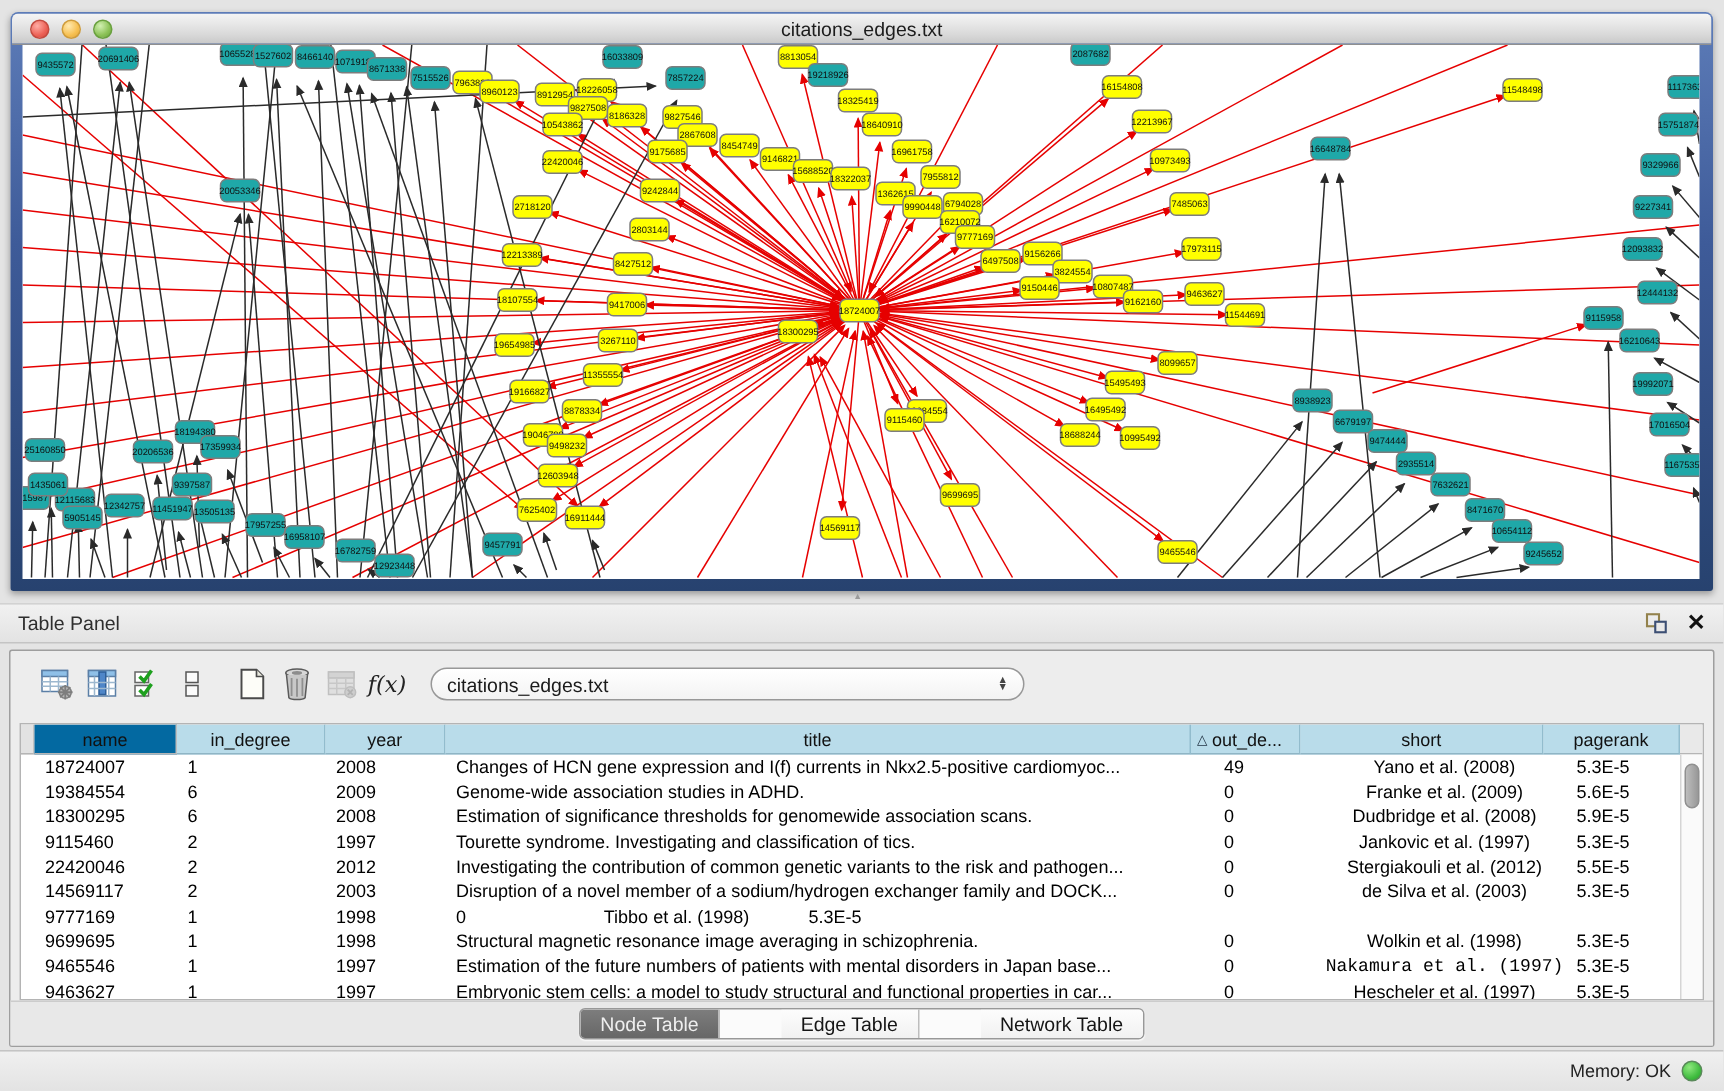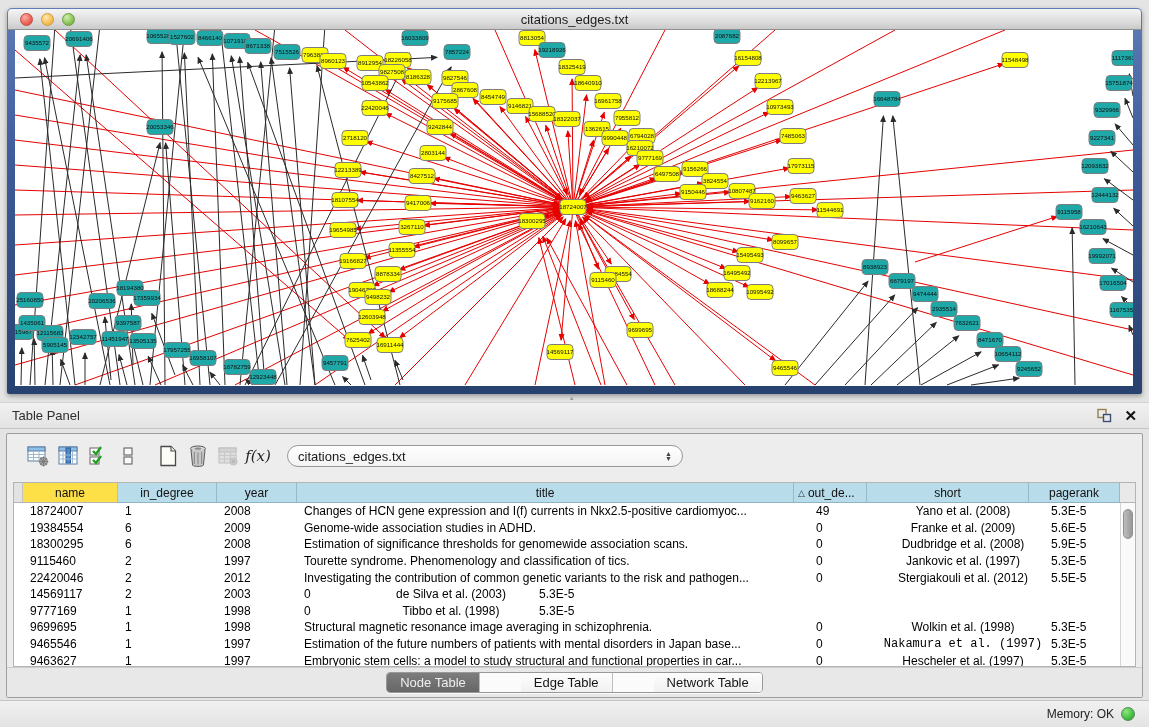--- a/index.html
+++ b/index.html
@@ -47,21 +47,21 @@
   .net-select { margin-left:14px; width:396px; height:22px; border:1px solid #989898; border-radius:11px;
     background:linear-gradient(#ffffff,#f3f3f3); display:flex; align-items:center; padding:0 10px;
     font-size:13px; color:#1a1a1a; box-shadow:inset 0 1px 1px rgba(255,255,255,.8); }
   .spin { margin-left:auto; display:flex; flex-direction:column; align-items:center; line-height:5px; font-size:7px; color:#444; }
 
   .tbl-wrap { position:absolute; left:6px; top:48px; right:6px; bottom:30px; background:#ffffff;
     border:1px solid #b4b4b4; overflow:hidden; }
   .thead { display:flex; height:20px; font-size:12px; color:#111; }
   .hc { background:#b9dcea; border-right:1px solid #92bccd; border-bottom:1px solid #8fb5c5;
     display:flex; align-items:center; justify-content:center; overflow:hidden; white-space:nowrap; }
-  .hc.namecol { background:#fde047; border-right:1px solid #bdbdbd; border-bottom:1px solid #b5b5b5; }
+  .hc.namecol { background:#0369a1; border-right:1px solid #bdbdbd; border-bottom:1px solid #b5b5b5; }
   .hc.leftal { justify-content:flex-start; padding-left:4px; }
   .hc .sort-tri { font-size:9px; margin-right:3px; color:#234; }
   .corner { background:#e2e2e2; border-right:1px solid #c2c2c2; border-bottom:1px solid #b5b5b5; }
   .corner2 { background:#e9e9e9; border-bottom:1px solid #b5b5b5; }
   .tbody { position:relative; }
   .trow { display:flex; height:16.6px; font-size:12px; color:#000; }
   .tc { overflow:hidden; white-space:nowrap; padding-left:7px; display:flex; align-items:center; }
   .tc.center { justify-content:center; padding-left:0;text-align:right; }
   .vscroll { position:absolute; top:20px; right:0; width:15px; bottom:0; background:#fafafa; border-left:1px solid #d5d5d5; }
   .vthumb { position:absolute; top:6px; left:2px; width:10px; height:30px; border-radius:6px;
@@ -668,40 +668,41 @@
             <div class="tc" style="flex: 1 1 0%;">Estimation of significance thresholds for genomewide association scans.</div>
             <div class="tc" style="width: 73px;">0</div>
             <div class="tc center" style="width: 162px;">Dudbridge et al. (2008)</div>
             <div class="tc" style="width: 91px;">5.9E-5</div>
           </div>
           <div class="trow">
             <div style="width: 9px;"></div>
             <div class="tc" style="width: 95px;">9115460</div>
             <div class="tc" style="width: 99px;">2</div>
             <div class="tc" style="width: 80px;">1997</div>
-            <div class="tc" style="flex: 1 1 0%;">Tourette syndrome. Phenomenology and classification of tics.</div>
+            <div class="tc" style="flex: 1 1 0%;">Tourette syndrome. Investigating and classification of tics.</div>
             <div class="tc" style="width: 73px;">0</div>
             <div class="tc center" style="width: 162px;">Jankovic et al. (1997)</div>
             <div class="tc" style="width: 91px;">5.3E-5</div>
           </div>
           <div class="trow">
             <div style="width: 9px;"></div>
             <div class="tc" style="width: 95px;">22420046</div>
             <div class="tc" style="width: 99px;">2</div>
             <div class="tc" style="width: 80px;">2012</div>
             <div class="tc" style="flex: 1 1 0%;">Investigating the contribution of common genetic variants to the risk and pathogen...</div>
             <div class="tc" style="width: 73px;">0</div>
             <div class="tc center" style="width: 162px;">Stergiakouli et al. (2012)</div>
             <div class="tc" style="width: 91px;">5.5E-5</div>
           </div>
           <div class="trow">
             <div style="width: 9px;"></div>
             <div class="tc" style="width: 95px;">14569117</div>
             <div class="tc" style="width: 99px;">2</div>
             <div class="tc" style="width: 80px;">2003</div>
+            <div class="tc" style="flex: 1 1 0%;">Disruption of a novel member of a sodium/hydrogen exchanger family and DOCK...</div>
             <div class="tc" style="width: 73px;">0</div>
             <div class="tc center" style="width: 162px;">de Silva et al. (2003)</div>
             <div class="tc" style="width: 91px;">5.3E-5</div>
           </div>
           <div class="trow">
             <div style="width: 9px;"></div>
             <div class="tc" style="width: 95px;">9777169</div>
             <div class="tc" style="width: 99px;">1</div>
             <div class="tc" style="width: 80px;">1998</div>
             <div class="tc" style="width: 73px;">0</div>

